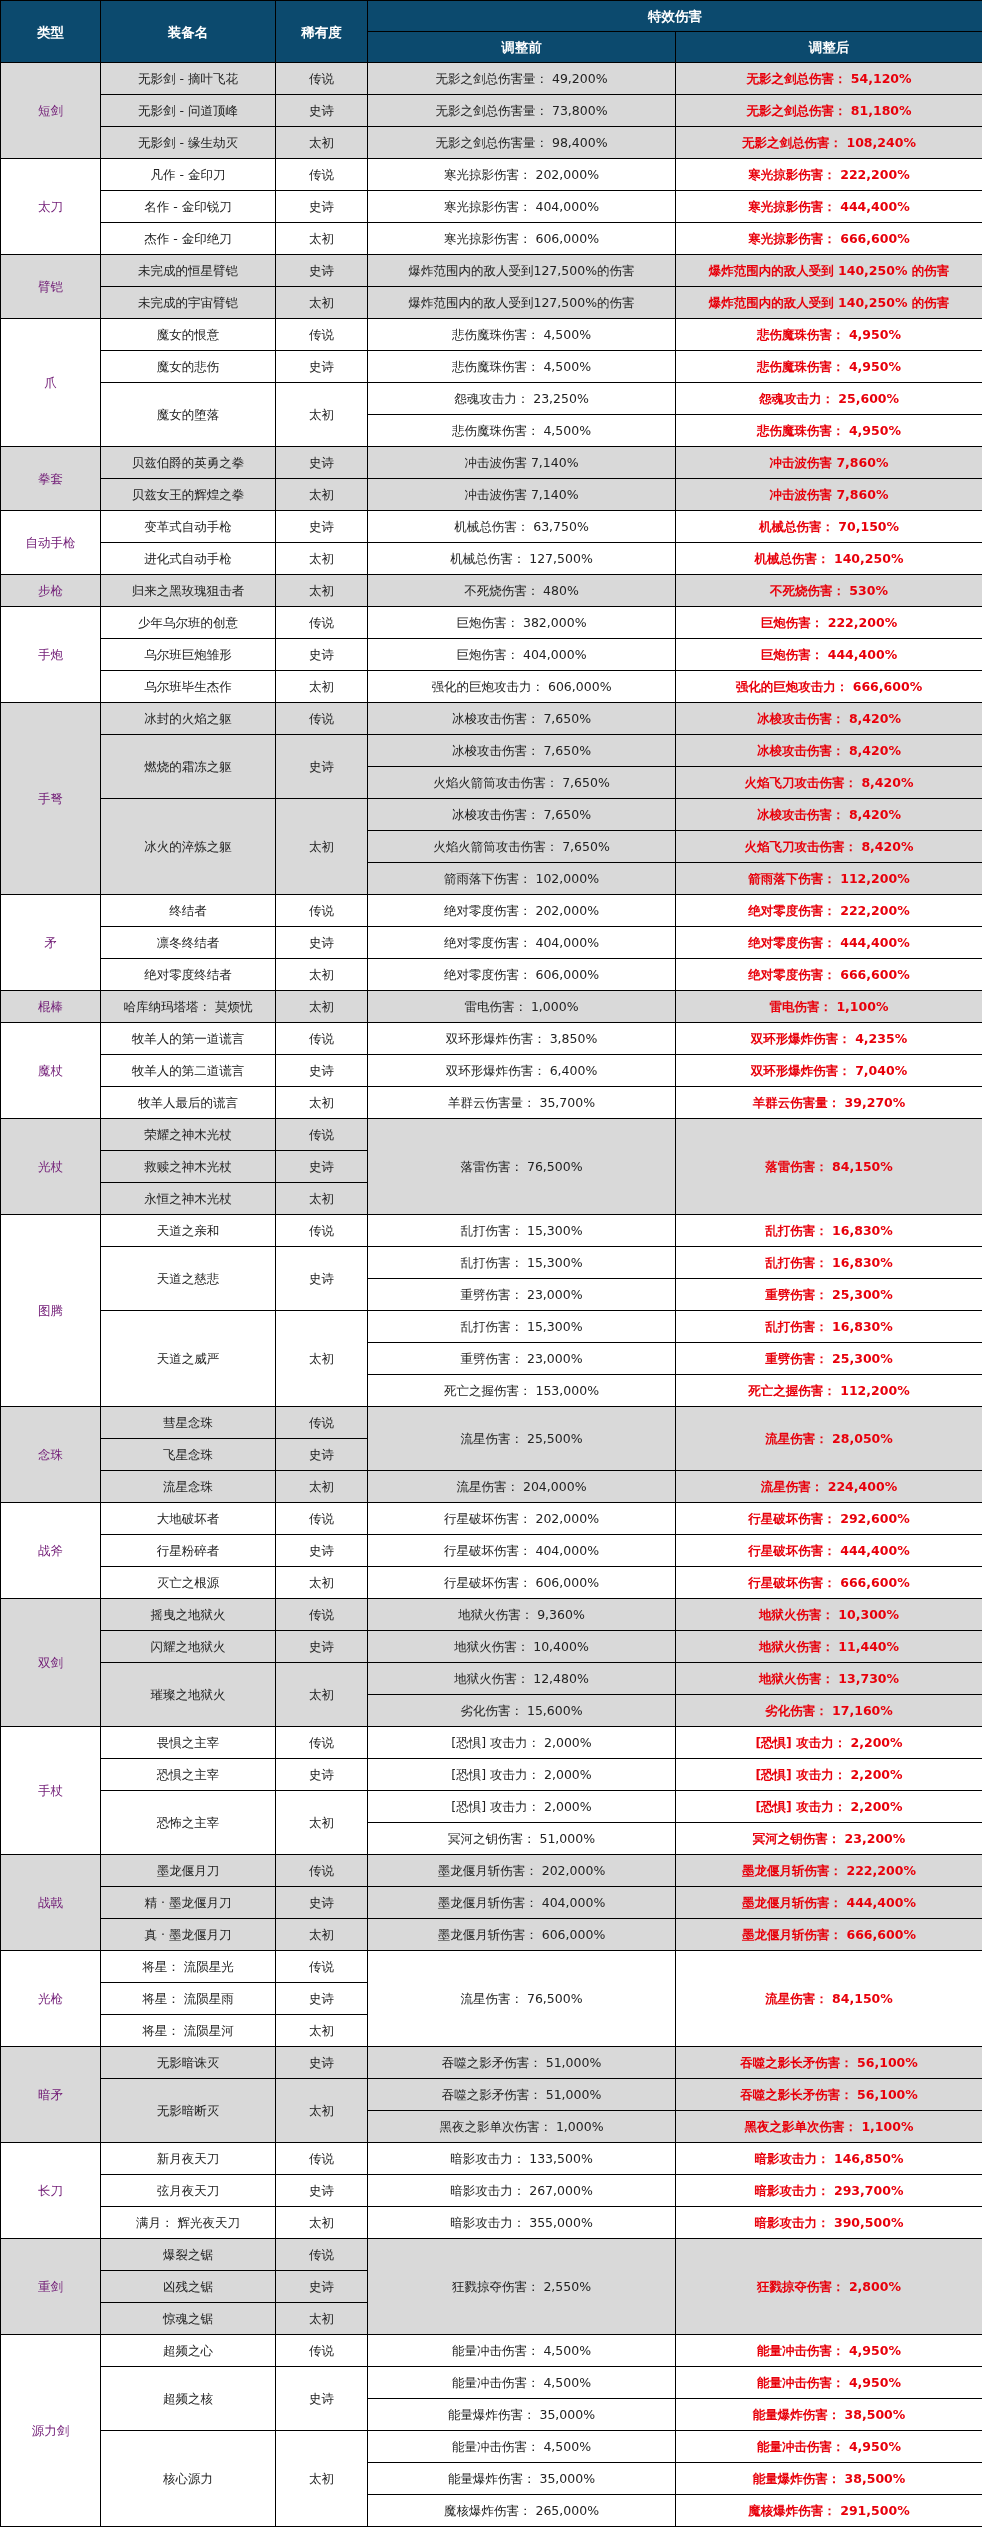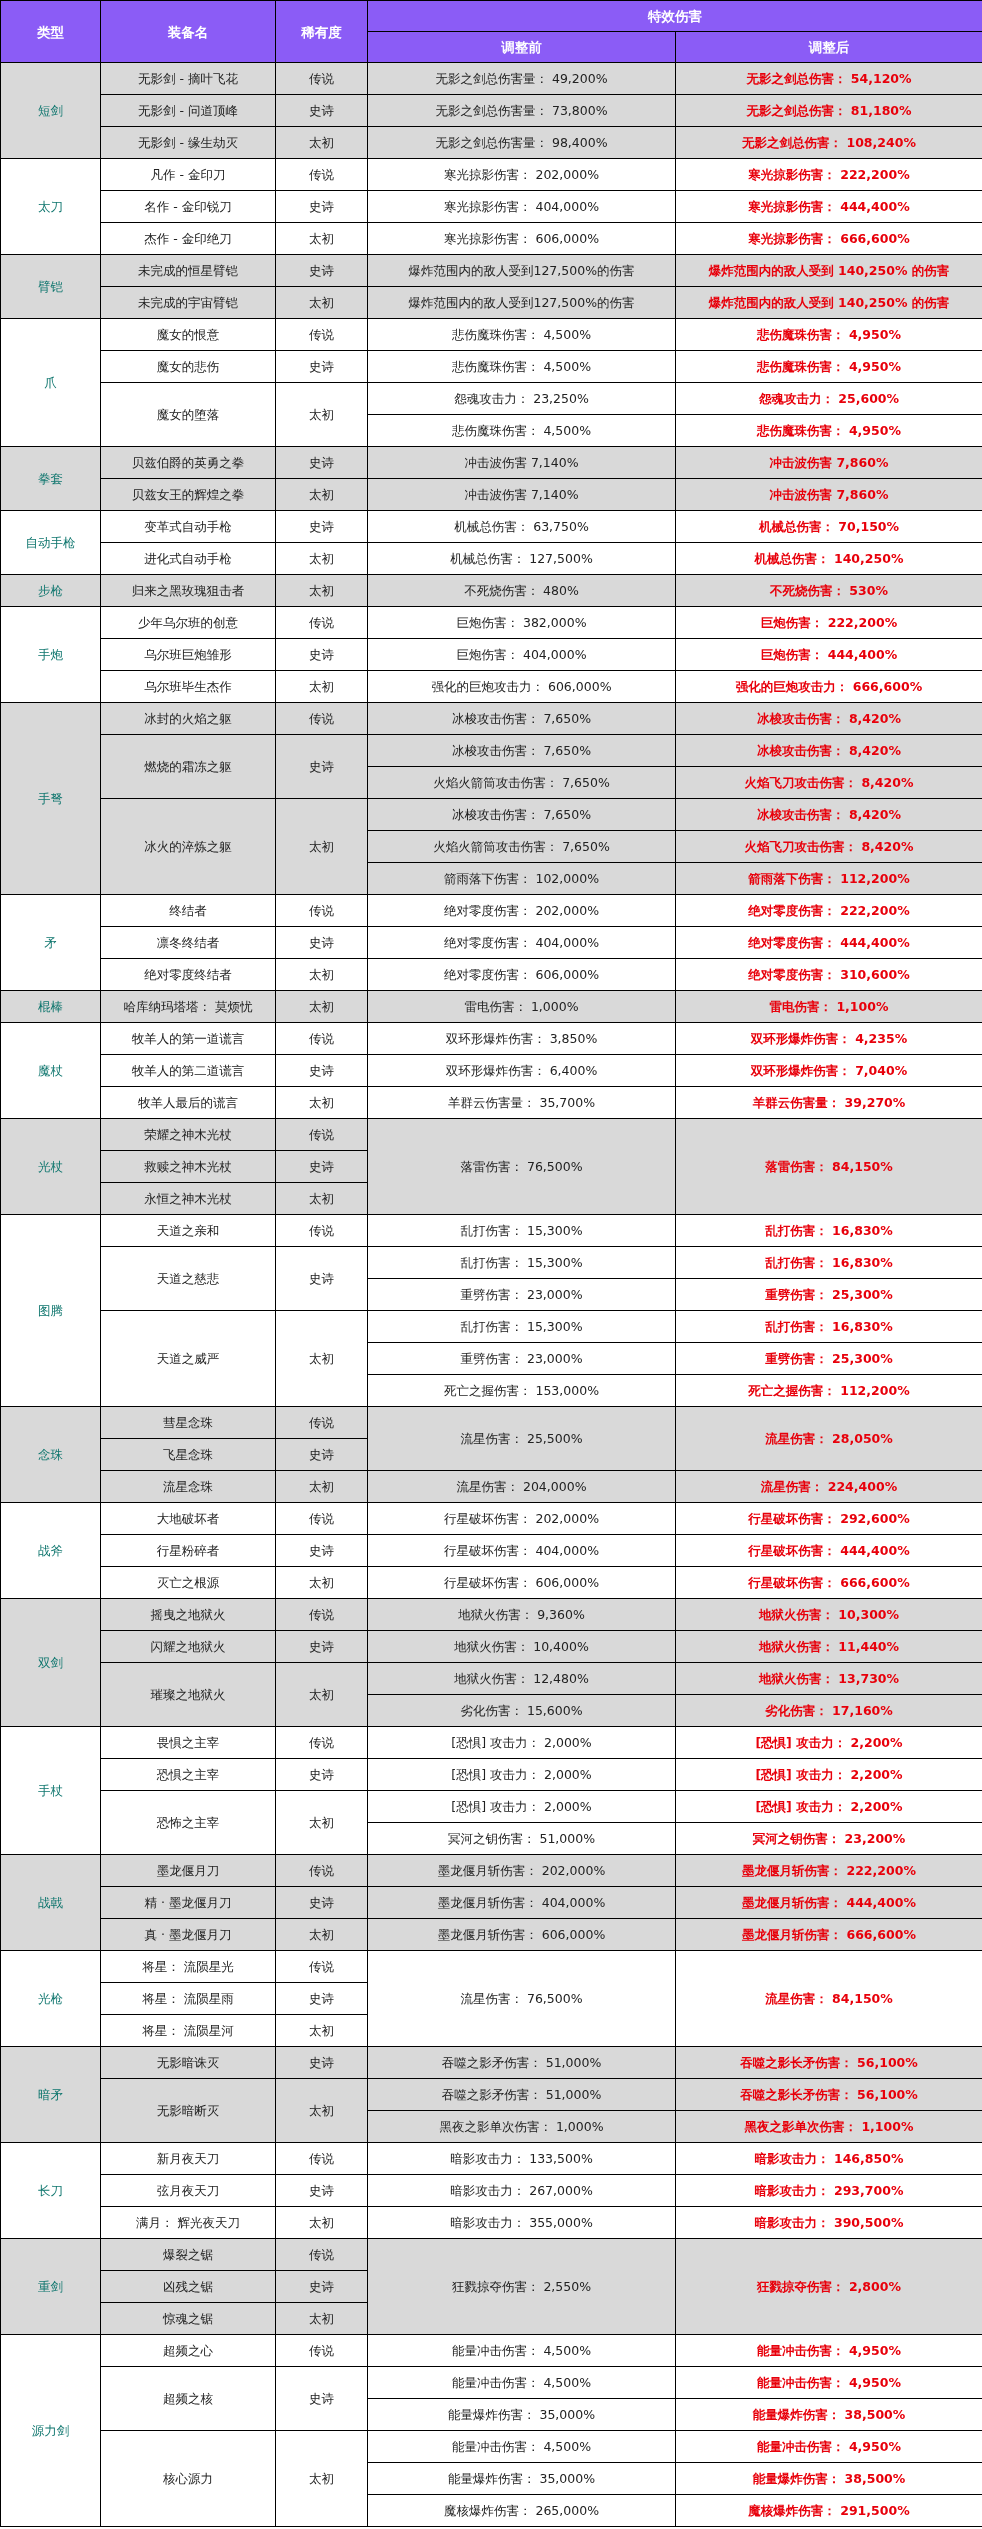--- a/index.html
+++ b/index.html
@@ -1,25 +1,25 @@
 <!DOCTYPE html>
 <html><head>
 <meta charset="utf-8">
 <style>
   html,body{margin:0;padding:0;background:#fff;}
   body{width:982px;height:2529px;overflow:hidden;font-family:"DejaVu Sans","Liberation Sans",sans-serif;}
   table{border-collapse:collapse;width:982px;table-layout:fixed;}
   col.c1{width:100px;} col.c2{width:175px;} col.c3{width:92px;} col.c4{width:308px;} col.c5{width:307px;}
   th,td{border:1px solid #000;text-align:center;vertical-align:middle;padding:0;font-size:12.5px;line-height:14px;white-space:nowrap;overflow:hidden;}
-  th{background:#8b5cf6;color:#fff;font-weight:bold;font-size:13.5px;}
+  th{background:#0c4a6e;color:#fff;font-weight:bold;font-size:13.5px;}
   tr.h1 th{height:30px;} tr.h2 th{height:30px;}
   td{height:31px;color:#222;}
   tr.gray td{background:#D9D9D9;}
   td.after{color:#E8000B;font-weight:bold;}
-  td.type{color:#0f766e;}
+  td.type{color:#701a75;}
 </style>
 </head>
 <body>
 
 <table>
   <colgroup>
       <col class="c1">
       <col class="c2">
       <col class="c3">
       <col class="c4">
@@ -205,21 +205,21 @@
       <tr>
         <td rowspan="1">凛冬终结者</td>
         <td rowspan="1">史诗</td>
         <td>绝对零度伤害： 404,000%</td>
         <td class="after">绝对零度伤害： 444,400%</td>
       </tr>
       <tr>
         <td rowspan="1">绝对零度终结者</td>
         <td rowspan="1">太初</td>
         <td>绝对零度伤害： 606,000%</td>
-        <td class="after">绝对零度伤害： 310,600%</td>
+        <td class="after">绝对零度伤害： 666,600%</td>
       </tr>
       <tr class="gray">
         <td class="type" rowspan="1">棍棒</td>
         <td rowspan="1">哈库纳玛塔塔： 莫烦忧</td>
         <td rowspan="1">太初</td>
         <td>雷电伤害： 1,000%</td>
         <td class="after">雷电伤害： 1,100%</td>
       </tr>
       <tr>
         <td class="type" rowspan="3">魔杖</td>

